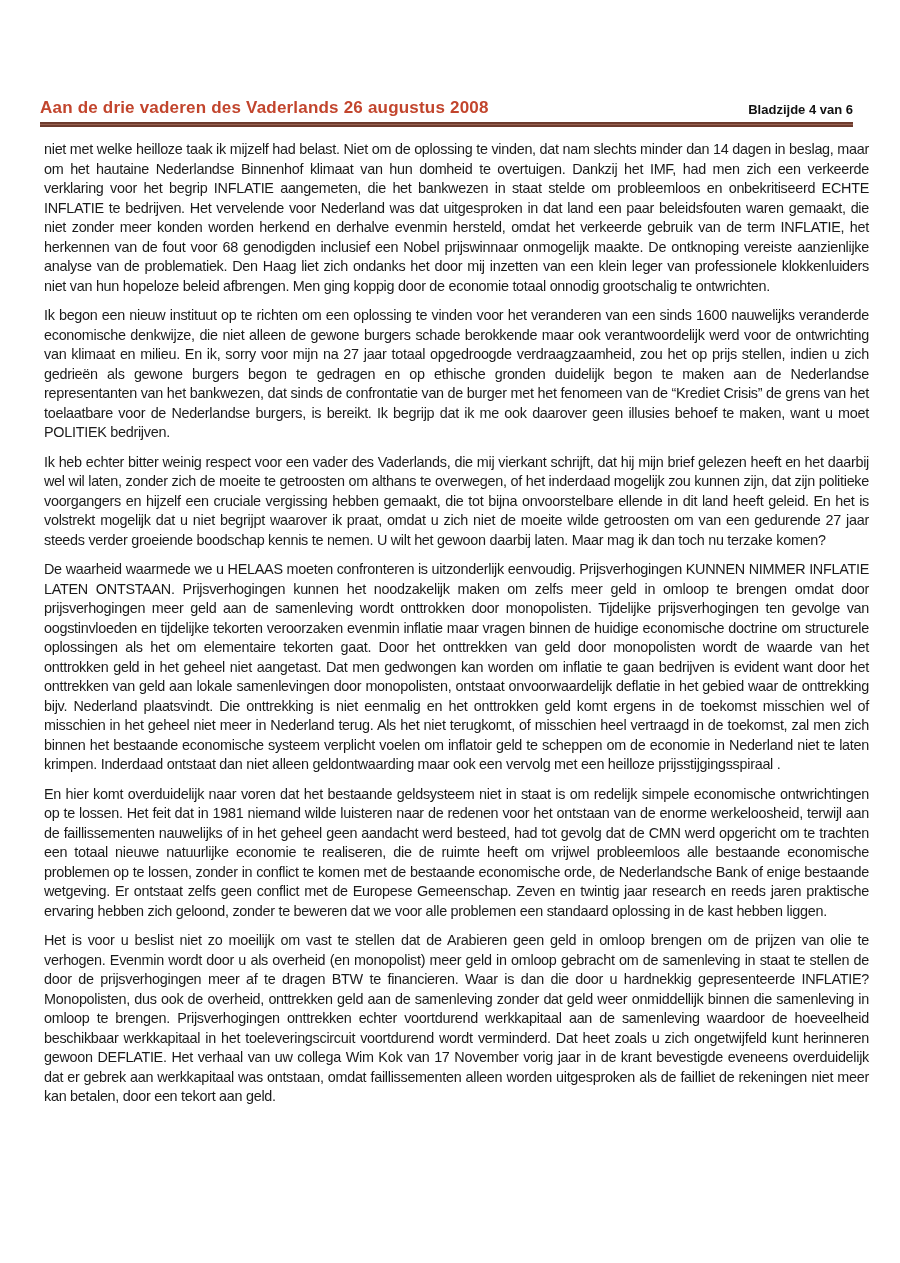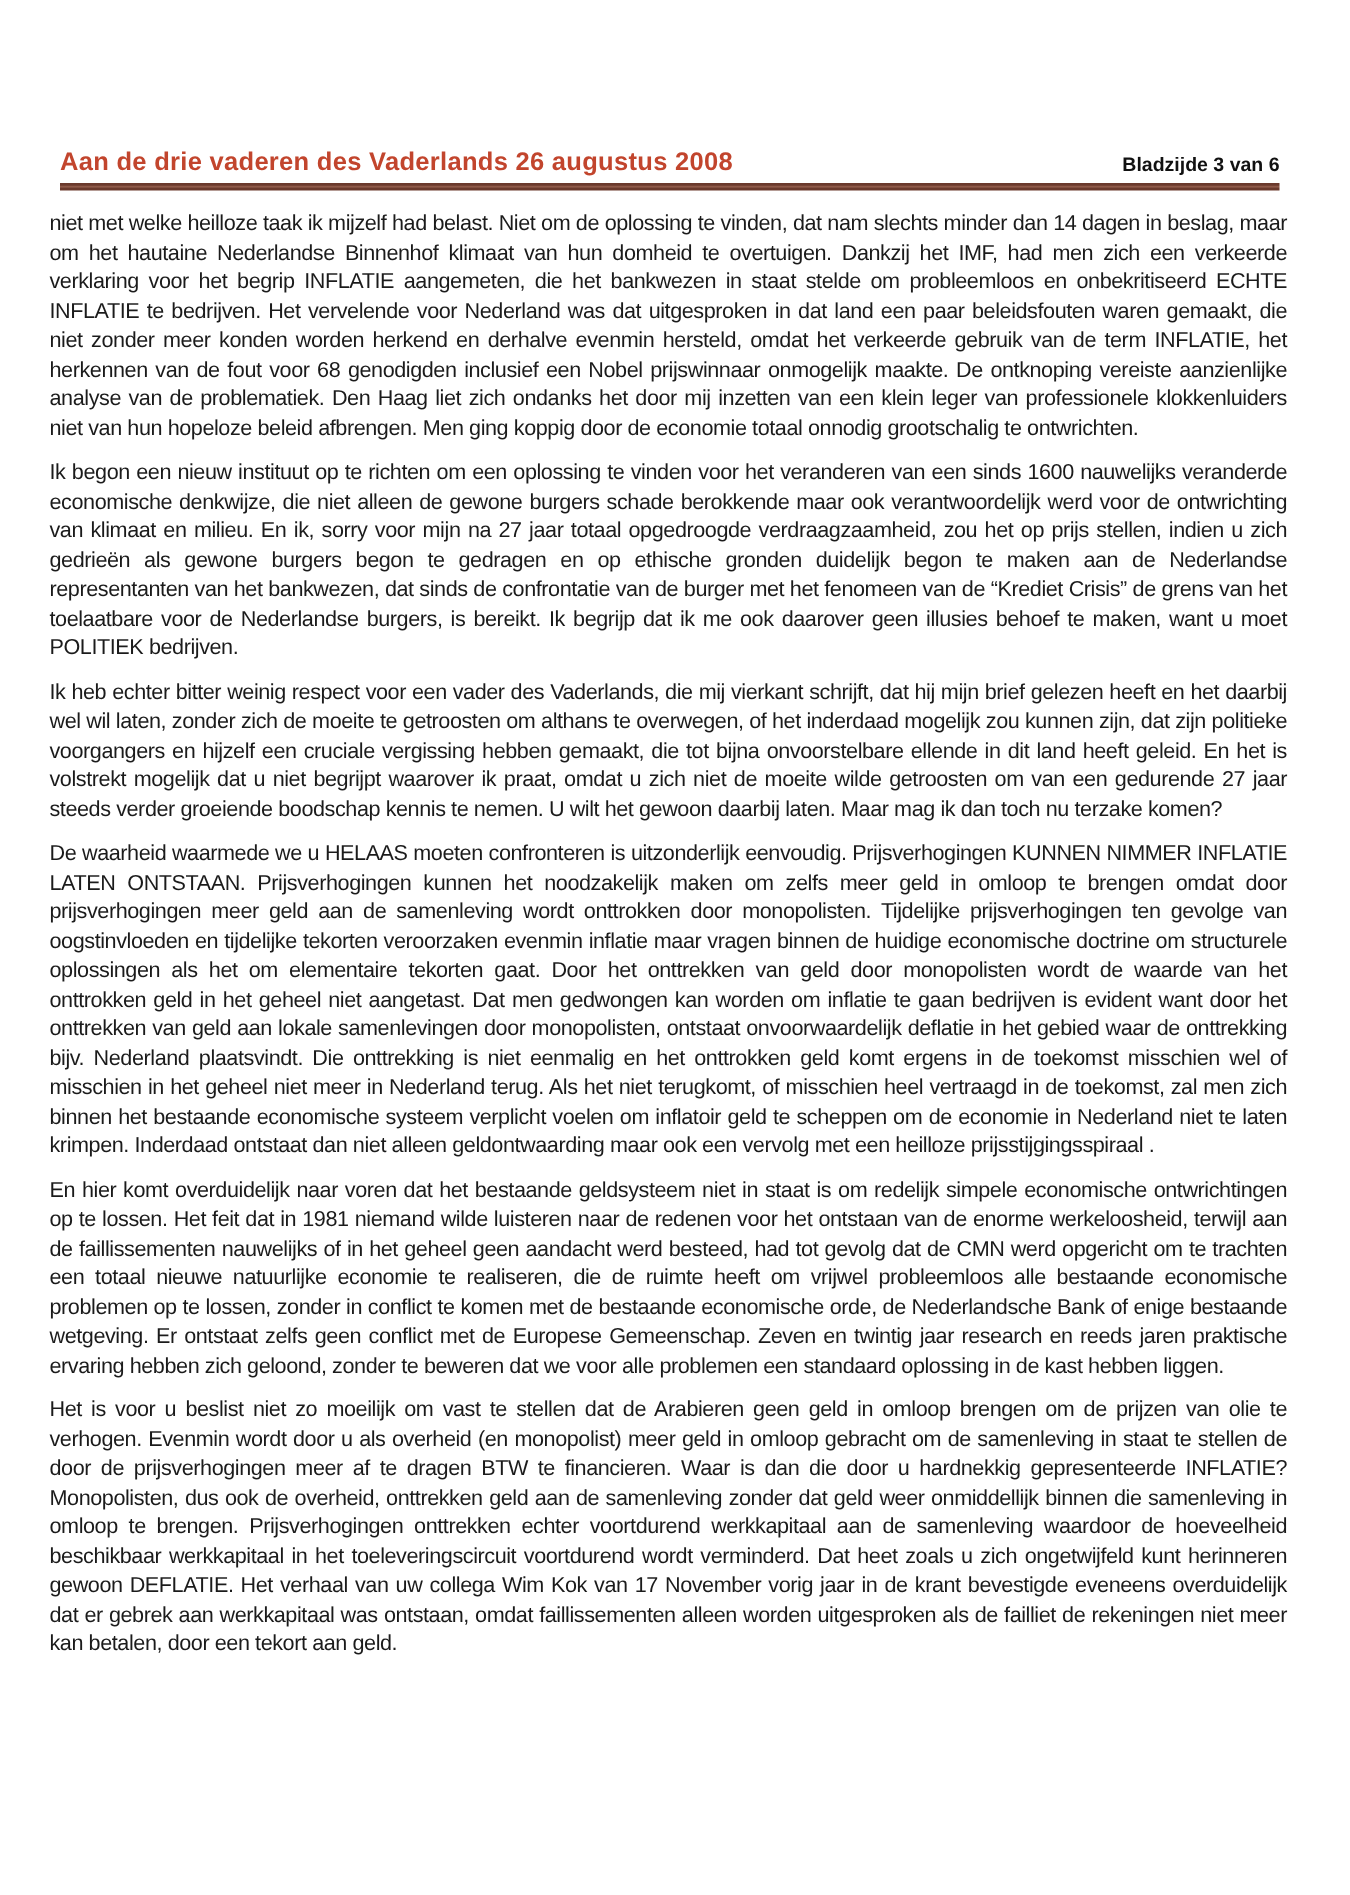--- a/index.html
+++ b/index.html
@@ -45,21 +45,21 @@
     position: absolute;
     top: 78px;
     left: 40px;
     right: 35px;
     height: 5px;
     background: linear-gradient(to bottom, #6b3a2d 0%, #6b3a2d 28%, #96604f 50%, #6b3a2d 72%, #6b3a2d 100%);
   }
   .content {
     position: absolute;
     top: 96px;
-    left: 33px;
+    left: 44px;
     width: 825px;
   }
   .content p {
     font-size: 14.4px;
     line-height: 19.5px;
     letter-spacing: -0.28px;
     text-align: justify;
     margin-bottom: 10px;
     color: var(--body-text);
   }
@@ -89,21 +89,21 @@
     opacity: 0.85;
   }
 </style>
 </head>
 <body>
 
 <div class="page">
 
   <div class="header-row">
     <span class="doc-title">Aan de drie vaderen des Vaderlands 26 augustus 2008</span>
-    <span class="page-indicator">Bladzijde 3 van 6</span>
+    <span class="page-indicator">Bladzijde 4 van 6</span>
   </div>
 
   <div class="header-rule"></div>
 
   <div class="content">
     <p>niet met welke heilloze taak ik mijzelf had belast. Niet om de oplossing te vinden, dat nam slechts minder dan 14 dagen in beslag, maar om het hautaine Nederlandse Binnenhof klimaat van hun domheid te overtuigen. Dankzij het IMF, had men zich een verkeerde verklaring voor het begrip INFLATIE aangemeten, die het bankwezen in staat stelde om probleemloos en onbekritiseerd ECHTE INFLATIE te bedrijven. Het vervelende voor Nederland was dat uitgesproken in dat land een paar beleidsfouten waren gemaakt, die niet zonder meer konden worden herkend en derhalve evenmin hersteld, omdat het verkeerde gebruik van de term INFLATIE, het herkennen van de fout voor 68 genodigden inclusief een Nobel prijswinnaar onmogelijk maakte. De ontknoping vereiste aanzienlijke analyse van de problematiek. Den Haag liet zich ondanks het door mij inzetten van een klein leger van professionele klokkenluiders niet van hun hopeloze beleid afbrengen. Men ging koppig door de economie totaal onnodig grootschalig te ontwrichten.</p>
     <p>Ik begon een nieuw instituut op te richten om een oplossing te vinden voor het veranderen van een sinds 1600 nauwelijks veranderde economische denkwijze, die niet alleen de gewone burgers schade berokkende maar ook verantwoordelijk werd voor de ontwrichting van klimaat en milieu. En ik, sorry voor mijn na 27 jaar totaal opgedroogde verdraagzaamheid, zou het op prijs stellen, indien u zich gedrieën als gewone burgers begon te gedragen en op ethische gronden duidelijk begon te maken aan de Nederlandse representanten van het bankwezen, dat sinds de confrontatie van de burger met het fenomeen van de “Krediet Crisis” de grens van  het toelaatbare voor de Nederlandse burgers, is bereikt.   Ik begrijp dat ik me ook daarover geen illusies behoef te maken, want u moet POLITIEK bedrijven.</p>
     <p>Ik heb echter bitter weinig respect voor een vader des Vaderlands, die mij vierkant schrijft, dat hij mijn brief gelezen heeft en het daarbij wel wil laten, zonder zich de moeite te getroosten om althans te overwegen, of het inderdaad mogelijk zou kunnen zijn, dat zijn politieke voorgangers en hijzelf een cruciale vergissing hebben gemaakt, die tot bijna onvoorstelbare ellende in dit land heeft geleid.  En het is volstrekt mogelijk dat u niet begrijpt waarover ik praat, omdat u zich niet de moeite wilde getroosten om van een gedurende 27 jaar steeds verder groeiende boodschap kennis te nemen. U wilt het gewoon daarbij laten. Maar mag ik dan toch nu terzake komen?</p>
     <p>De waarheid waarmede we u HELAAS moeten confronteren is uitzonderlijk eenvoudig. Prijsverhogingen KUNNEN NIMMER INFLATIE LATEN ONTSTAAN. Prijsverhogingen kunnen het noodzakelijk maken om zelfs meer geld in omloop te brengen omdat door prijsverhogingen meer geld aan de samenleving wordt onttrokken door monopolisten. Tijdelijke prijsverhogingen ten gevolge van oogstinvloeden en tijdelijke tekorten veroorzaken evenmin inflatie maar vragen binnen de huidige economische doctrine om structurele oplossingen als het om elementaire tekorten gaat.  Door het onttrekken van geld door monopolisten wordt de waarde van het onttrokken geld in het geheel niet aangetast.  Dat men gedwongen kan worden om inflatie te gaan bedrijven is evident want door het onttrekken van geld aan lokale samenlevingen door monopolisten, ontstaat onvoorwaardelijk deflatie in het gebied waar de onttrekking bijv. Nederland plaatsvindt.  Die onttrekking is niet eenmalig en het onttrokken geld komt ergens in de toekomst misschien wel of misschien in het geheel niet meer in Nederland terug. Als het niet terugkomt, of misschien heel vertraagd in de toekomst, zal men zich binnen het bestaande economische systeem verplicht voelen om inflatoir geld te scheppen om de economie in Nederland niet te laten krimpen. Inderdaad ontstaat dan niet alleen geldontwaarding maar ook een vervolg met een heilloze prijsstijgingsspiraal .</p>
     <p>En hier komt overduidelijk naar voren dat het bestaande geldsysteem niet in staat is om redelijk simpele economische ontwrichtingen op te lossen. Het feit dat in 1981 niemand wilde luisteren naar de redenen voor het ontstaan van de enorme werkeloosheid, terwijl aan de faillissementen nauwelijks of in het geheel geen aandacht werd besteed, had tot gevolg dat de CMN werd opgericht om te trachten een totaal nieuwe natuurlijke economie te realiseren, die de ruimte heeft om vrijwel probleemloos alle bestaande economische problemen op te lossen, zonder in conflict te komen met de bestaande economische orde, de Nederlandsche Bank of enige bestaande wetgeving. Er ontstaat zelfs geen conflict met de Europese Gemeenschap. Zeven en twintig jaar research en reeds jaren praktische ervaring hebben zich geloond, zonder te beweren dat we voor alle problemen een standaard oplossing in de kast hebben liggen.</p>

